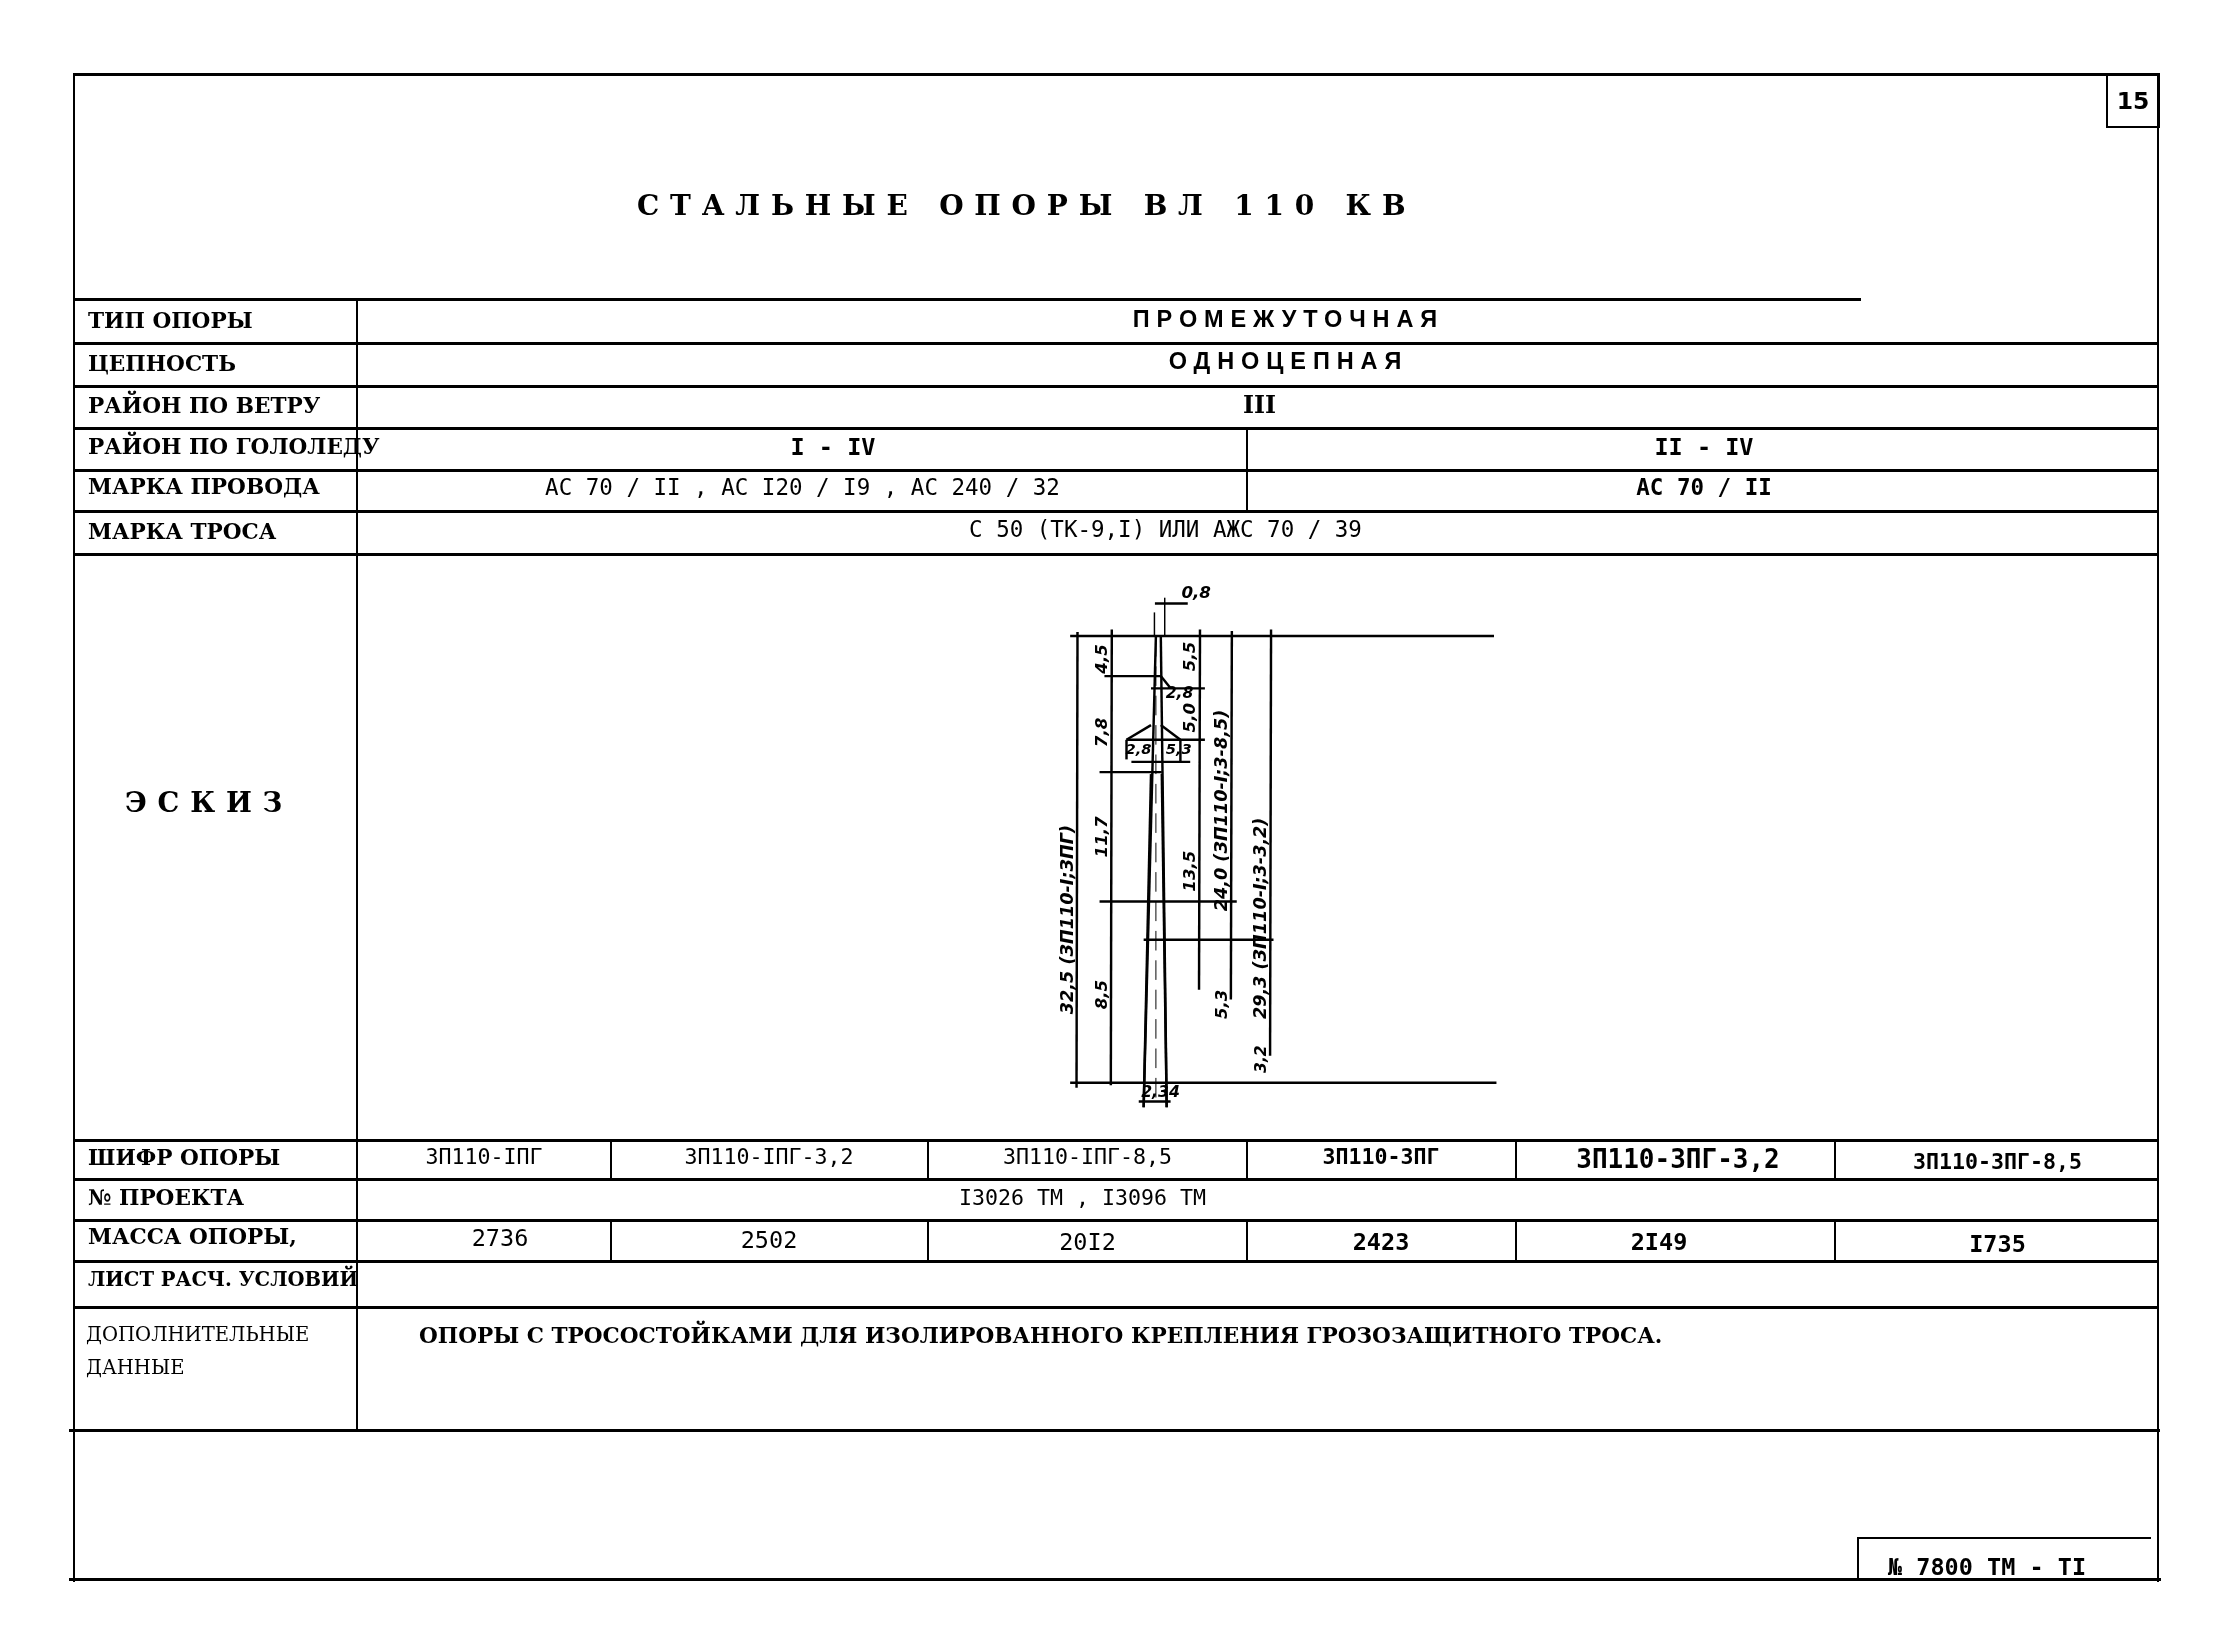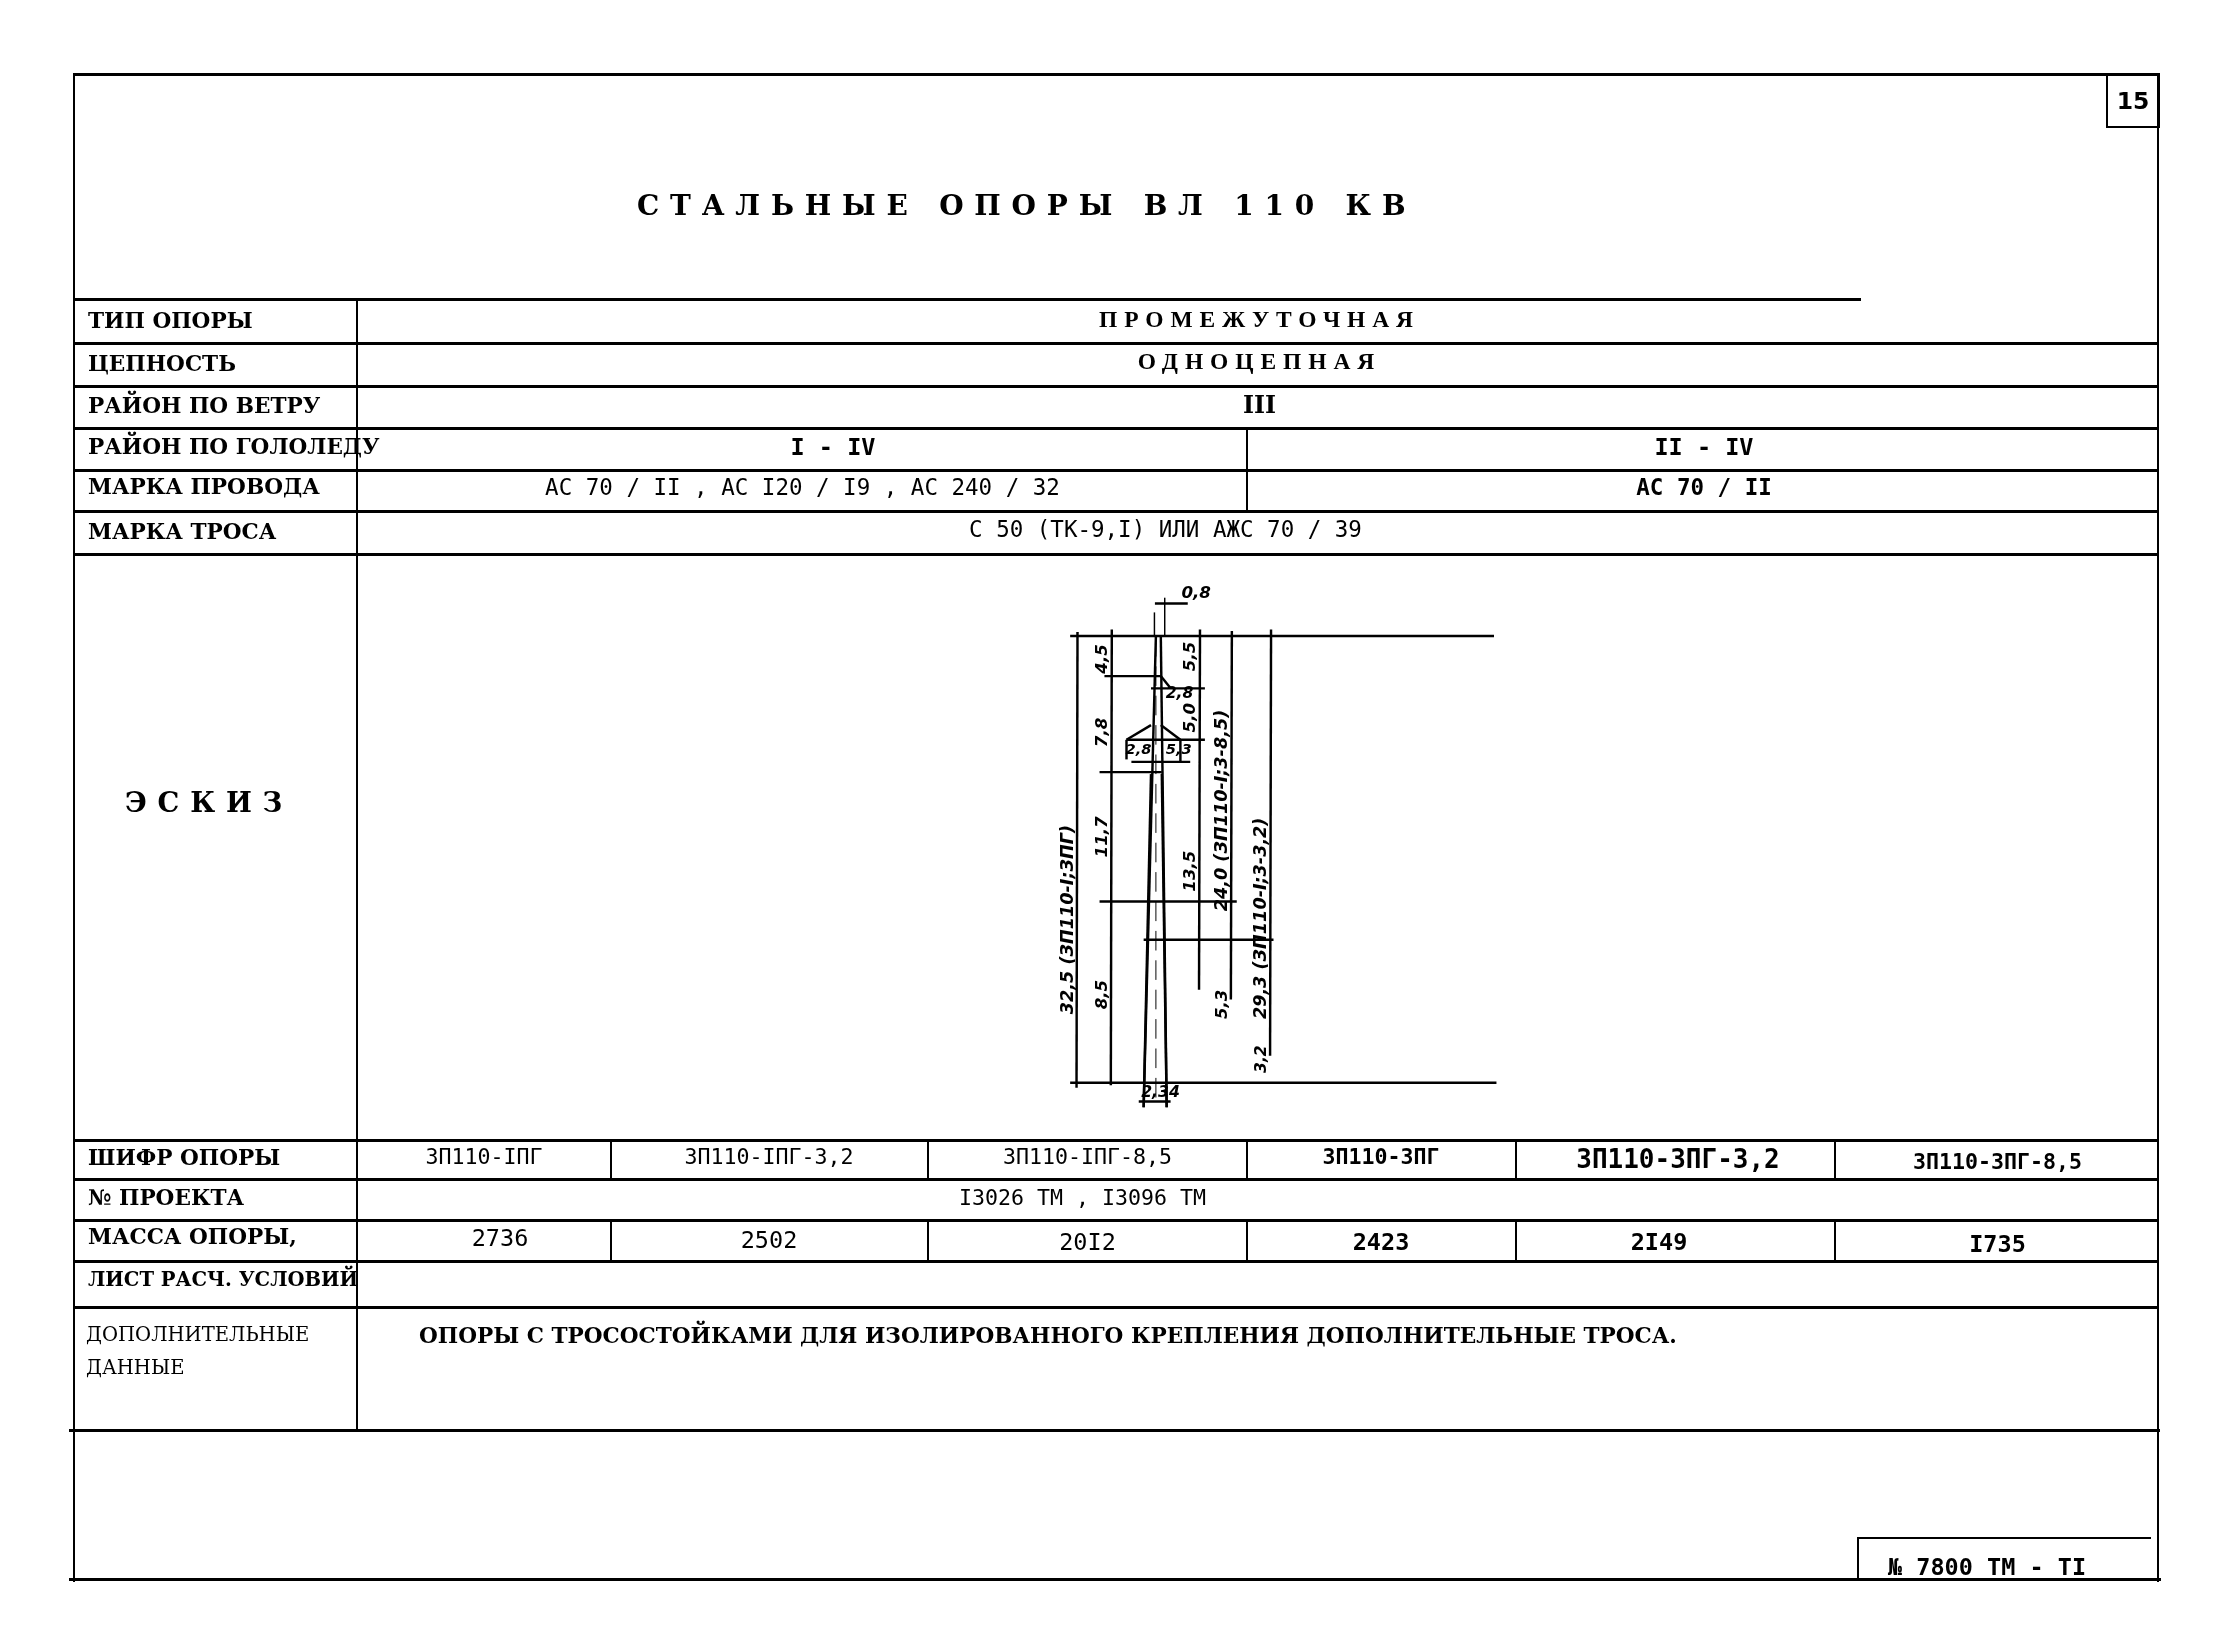--- a/index.html
+++ b/index.html
@@ -10,21 +10,21 @@
            border-left:2.9px solid #000; border-top:3.4px solid #000; border-right:2.9px solid #000; box-sizing:border-box; }
   .bottom-line { position:absolute; left:69px; top:1578px; width:2092px; height:2.9px; background:#000; }
   .pgbox { position:absolute; left:2106px; top:73px; width:54px; height:55px; border:2.9px solid #000; box-sizing:border-box;
            display:flex; align-items:center; justify-content:center; font-family:"DejaVu Sans",sans-serif; font-size:23.5px; font-weight:bold; }
   .title { position:absolute; left:637px; top:189px; width:784px; font-size:28px; font-weight:bold; letter-spacing:10.8px; font-family:"DejaVu Serif",serif; }
   .hline { position:absolute; height:3.4px; background:#000; }
   .vline { position:absolute; width:2.4px; background:#000; }
   .vthin { position:absolute; width:1.5px; background:#000; }
   .lbl { position:absolute; font-family:"DejaVu Serif",serif; font-weight:bold; font-size:21.6px; white-space:nowrap; }
   .val { position:absolute; font-size:23.5px; white-space:nowrap; text-align:center; }
-  .spaced { letter-spacing:6.9px; font-weight:bold; font-family:Liberation Serif, serif; }
+  .spaced { letter-spacing:6.9px; font-weight:bold; font-family:Liberation Sans, sans-serif;margin-left:29px; }
   .sketch-lbl { position:absolute; left:125px; top:786px; font-size:27.4px; font-weight:bold; letter-spacing:10.8px; font-family:"DejaVu Serif",serif; }
   .stamp { position:absolute; left:1857px; top:1537px; width:294px; height:44px; border-left:2.9px solid #000; border-top:2.9px solid #000;
            box-sizing:border-box; display:flex; align-items:flex-end; padding-left:29px; font-size:23.5px; font-weight:bold; }
   .note { position:absolute; left:419px; top:1323px; font-family:"DejaVu Serif",serif; font-weight:bold; font-size:21.6px; white-space:nowrap; }
   svg text { font-family:"DejaVu Sans",sans-serif; font-style:italic; font-weight:bold; }
 </style>
 </head>
 <body>
 
 <div class="frame"></div>
@@ -97,21 +97,21 @@
 
 <div class="val" style="left:374px;top:1224px;width:252px;">2736</div>
 <div class="val" style="left:611px;top:1226px;width:316px;">2502</div>
 <div class="val" style="left:929px;top:1228px;width:317px;">20I2</div>
 <div class="val" style="left:1247px;top:1228px;width:268px;font-weight:bold;">2423</div>
 <div class="val" style="left:1517px;top:1228px;width:284px;font-weight:bold;">2I49</div>
 <div class="val" style="left:1835px;top:1230px;width:325px;font-weight:bold;">I735</div>
 
 <div class="val" style="left:358px;top:1269px;width:1803px;"></div>
 
-<div class="note">ОПОРЫ С ТРОСОСТОЙКАМИ ДЛЯ ИЗОЛИРОВАННОГО КРЕПЛЕНИЯ ДОПОЛНИТЕЛЬНЫЕ ТРОСА.</div>
+<div class="note">ОПОРЫ С ТРОСОСТОЙКАМИ ДЛЯ ИЗОЛИРОВАННОГО КРЕПЛЕНИЯ ГРОЗОЗАЩИТНОГО ТРОСА.</div>
 
 <svg class="abs" style="left:1053px;top:578px;" width="490" height="549" viewBox="0 0 1000 1120">
   <g stroke="#000" stroke-width="5" fill="none">
 
     <line x1="35" y1="118" x2="900" y2="118"></line>
 
     <line x1="35" y1="1030" x2="905" y2="1030"></line>
 
     <line x1="50" y1="110" x2="48" y2="1040"></line>
 

